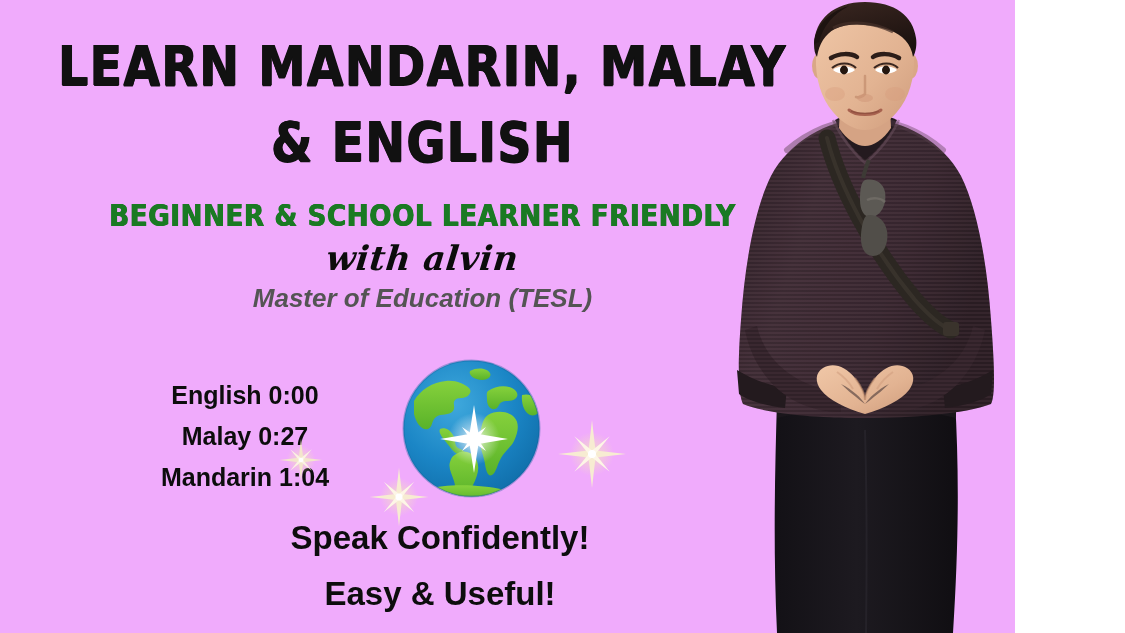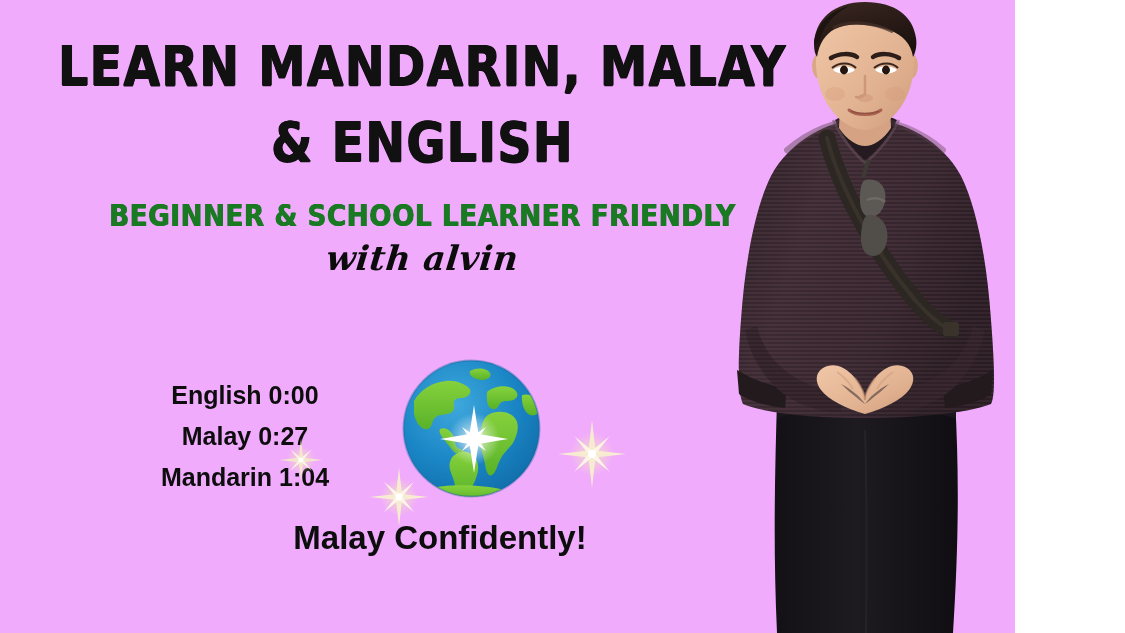--- a/index.html
+++ b/index.html
@@ -148,28 +148,30 @@
 
     <div class="headline">
       <span>LEARN MANDARIN, MALAY</span>
       <span class="l2">&amp; ENGLISH</span>
     </div>
 
     <div class="sub-green">BEGINNER &amp; SCHOOL LEARNER FRIENDLY</div>
 
     <div class="script-name">with alvin</div>
 
+    <div class="credential">Master of Education (TESL)</div>
 
     <div class="timestamps">
       <div>English 0:00</div>
       <div>Malay 0:27</div>
       <div>Mandarin 1:04</div>
     </div>
 
-    <div class="cta cta-1">Malay Confidently!</div>
+    <div class="cta cta-1">Speak Confidently!</div>
+    <div class="cta cta-2">Easy &amp; Useful!</div>
   </div>
 
   <svg class="globe" viewBox="0 0 143 143">
     <defs>
       <radialGradient id="oceanGrad" cx="38%" cy="32%" r="78%">
         <stop offset="0%" stop-color="#3fa8dc"></stop>
         <stop offset="55%" stop-color="#1b86c6"></stop>
         <stop offset="100%" stop-color="#0f6ba6"></stop>
       </radialGradient>
       <linearGradient id="landGrad" x1="0" y1="0" x2="0" y2="1">

